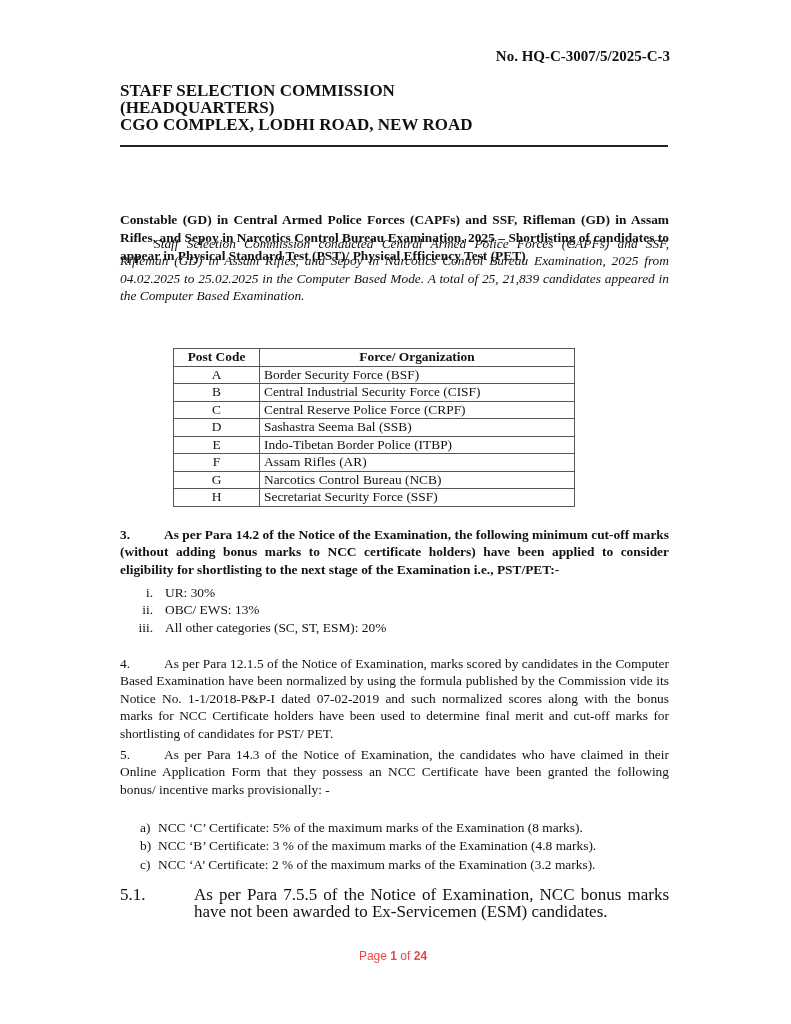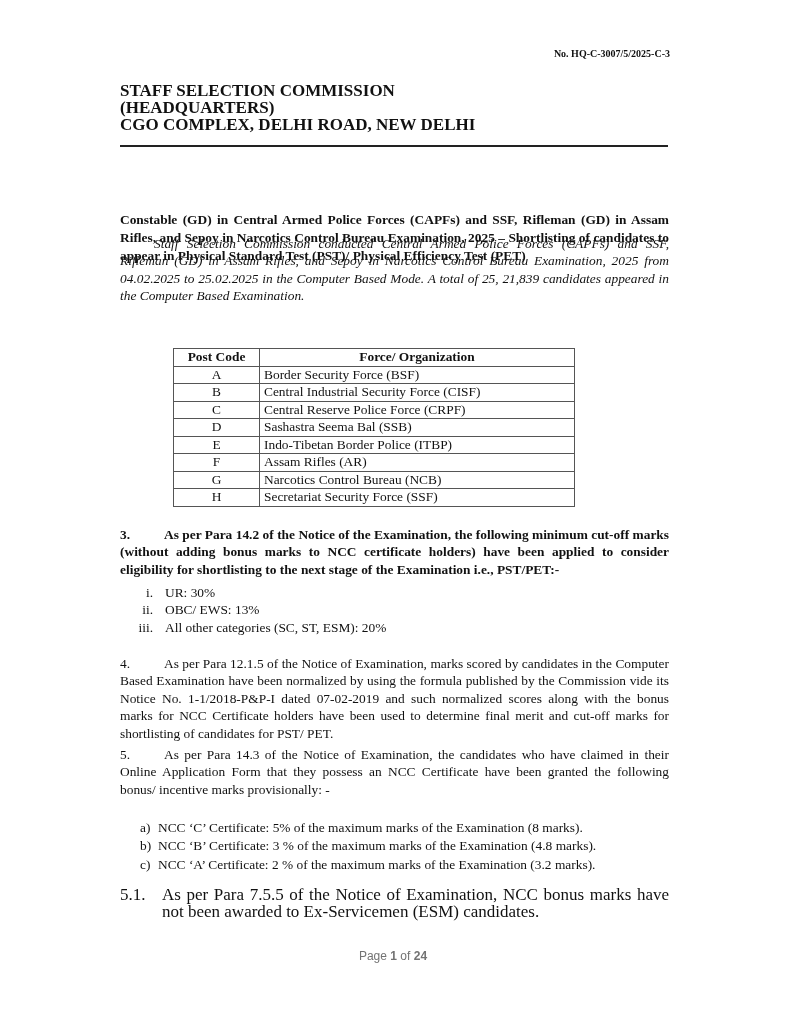--- a/index.html
+++ b/index.html
@@ -3,21 +3,21 @@
   <meta charset="utf-8">
   <style>
     html, body { margin: 0; padding: 0; background: #ffffff; }
     body {
       width: 791px; height: 1024px; position: relative; overflow: hidden;
       font-family: "Liberation Serif", serif; color: #111111;
     }
     .page { position: absolute; left: 0; top: 0; width: 791px; height: 1024px; }
     .ref-no {
       position: absolute; right: 121px; top: 48px;
-      font-weight: bold; font-size: 10px;
+      font-weight: bold; font-size: 15px;
     }
     .org-header {
       position: absolute; left: 120px; width: 548px; top: 82px;
       text-align: left; font-weight: bold; font-size: 17px; line-height: 17px;
     }
     .rule {
       position: absolute; left: 120px; width: 548px; top: 145px;
       height: 0; border-top: 2px solid #222;
     }
     .subject {
@@ -55,38 +55,38 @@
       position: absolute; left: 140px; top: 819px; margin: 0; padding: 0; list-style: none;
       font-size: 13.4px; line-height: 18.4px;
     }
     .bonus-list li { display: flex; }
     .bonus-list .marker { width: 18px; }
     .para-51 {
       position: absolute; left: 120px; width: 549px; top: 886px;
       font-size: 17px; line-height: 17.4px; display: flex;
     }
     .para-51 .num { width: 42px; flex: none; }
-    .para-51 .text { flex: 1; text-align: justify; }
+    .para-51 .text { flex: 1; text-align: justify; margin-left: 32px; }
     .footer {
       position: absolute; left: 0; width: 786px; top: 949px; text-align: center;
-      font-family: "Liberation Sans", sans-serif; font-size: 12px; color: #737373;
+      font-family: "Liberation Sans", sans-serif; font-size: 12px; color: #ef4444;
     }
     .footer b { font-weight: bold; }
   </style>
 </head>
 <body>
 
 <div class="page">
 
   <div class="ref-no">No. HQ-C-3007/5/2025-C-3</div>
 
   <div class="org-header">
     <div>STAFF SELECTION COMMISSION</div>
     <div>(HEADQUARTERS)</div>
-    <div>CGO COMPLEX, DELHI ROAD, NEW DELHI</div>
+    <div>CGO COMPLEX, LODHI ROAD, NEW ROAD</div>
   </div>
 
   <div class="rule"></div>
 
   <div class="subject">Constable (GD) in Central Armed Police Forces (CAPFs) and SSF, Rifleman (GD) in Assam Rifles, and Sepoy in Narcotics Control Bureau Examination, 2025 – Shortlisting of candidates to appear in Physical Standard Test (PST)/ Physical Efficiency Test (PET)</div>
 
   <div class="para para-1">
     <span class="indent"></span><span>Staff Selection Commission conducted Central Armed Police Forces (CAPFs) and SSF, Rifleman (GD) in Assam Rifles, and Sepoy in Narcotics Control Bureau Examination, 2025 from 04.02.2025 to 25.02.2025 in the Computer Based Mode. A total of 25, 21,839 candidates appeared in the Computer Based Examination.</span>
   </div>
 

